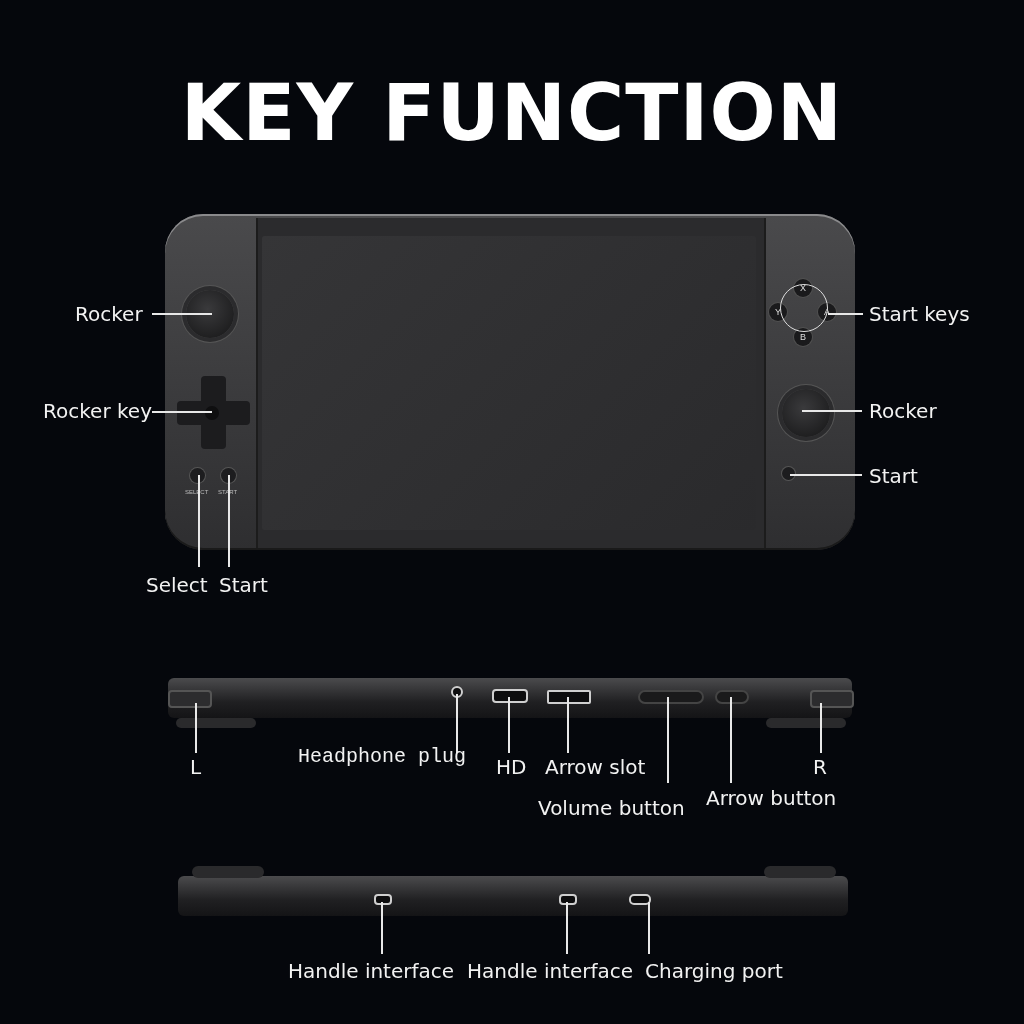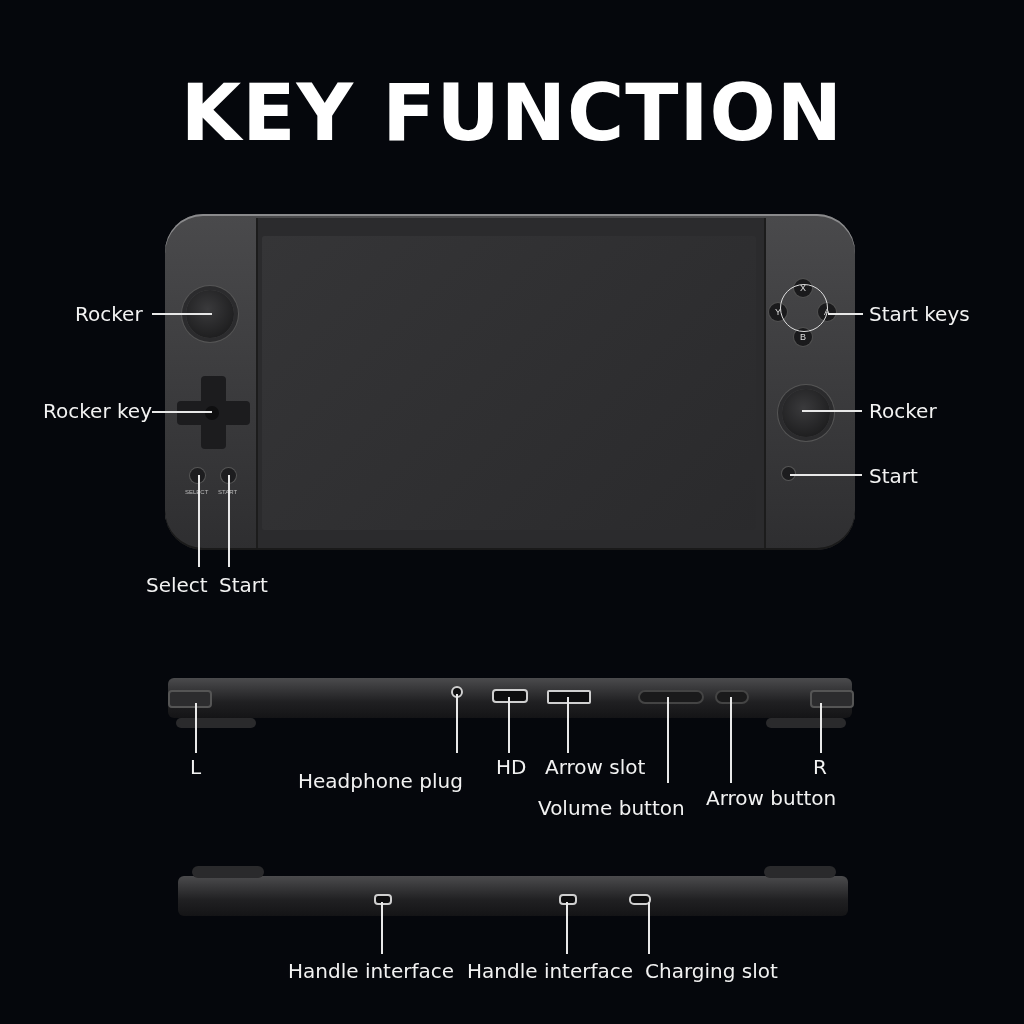--- a/index.html
+++ b/index.html
@@ -83,21 +83,21 @@
 
   <div class="line" style="left:195px;top:703px;width:2px;height:50px;"></div>
   <div class="line" style="left:456px;top:694px;width:2px;height:59px;"></div>
   <div class="line" style="left:508px;top:697px;width:2px;height:56px;"></div>
   <div class="line" style="left:567px;top:697px;width:2px;height:56px;"></div>
   <div class="line" style="left:667px;top:697px;width:2px;height:86px;"></div>
   <div class="line" style="left:730px;top:697px;width:2px;height:86px;"></div>
   <div class="line" style="left:820px;top:703px;width:2px;height:50px;"></div>
 
   <div class="lbl" style="left:190px;top:755px;">L</div>
-  <div class="lbl" style="left:298px;top:769px;">Headphone plug</div>
+  <div class="lbl" style="left:298px;top:745px;font-family:Liberation Mono, monospace;">Headphone plug</div>
   <div class="lbl" style="left:496px;top:755px;">HD</div>
   <div class="lbl" style="left:545px;top:755px;">Arrow slot</div>
   <div class="lbl" style="left:538px;top:796px;text-align:right;">Volume button</div>
   <div class="lbl" style="left:706px;top:786px;">Arrow button</div>
   <div class="lbl" style="left:813px;top:755px;">R</div>
 </div>
 
 <div>
   <div class="bar" style="left:178px;top:876px;width:670px;height:40px;"></div>
   <div class="bar" style="left:192px;top:866px;width:72px;height:12px;background:#2a2a2c;"></div>
@@ -105,14 +105,14 @@
   <div class="port" style="left:374px;top:894px;width:14px;height:7px;"></div>
   <div class="port" style="left:559px;top:894px;width:14px;height:7px;"></div>
   <div class="port" style="left:629px;top:894px;width:18px;height:7px;border-radius:5px;"></div>
 
   <div class="line" style="left:381px;top:902px;width:2px;height:52px;"></div>
   <div class="line" style="left:566px;top:902px;width:2px;height:52px;"></div>
   <div class="line" style="left:648px;top:902px;width:2px;height:52px;"></div>
 
   <div class="lbl" style="left:288px;top:959px;">Handle interface</div>
   <div class="lbl" style="left:467px;top:959px;">Handle interface</div>
-  <div class="lbl" style="left:645px;top:959px;">Charging slot</div>
+  <div class="lbl" style="left:645px;top:959px;">Charging port</div>
 </div>
 
 </body></html>

